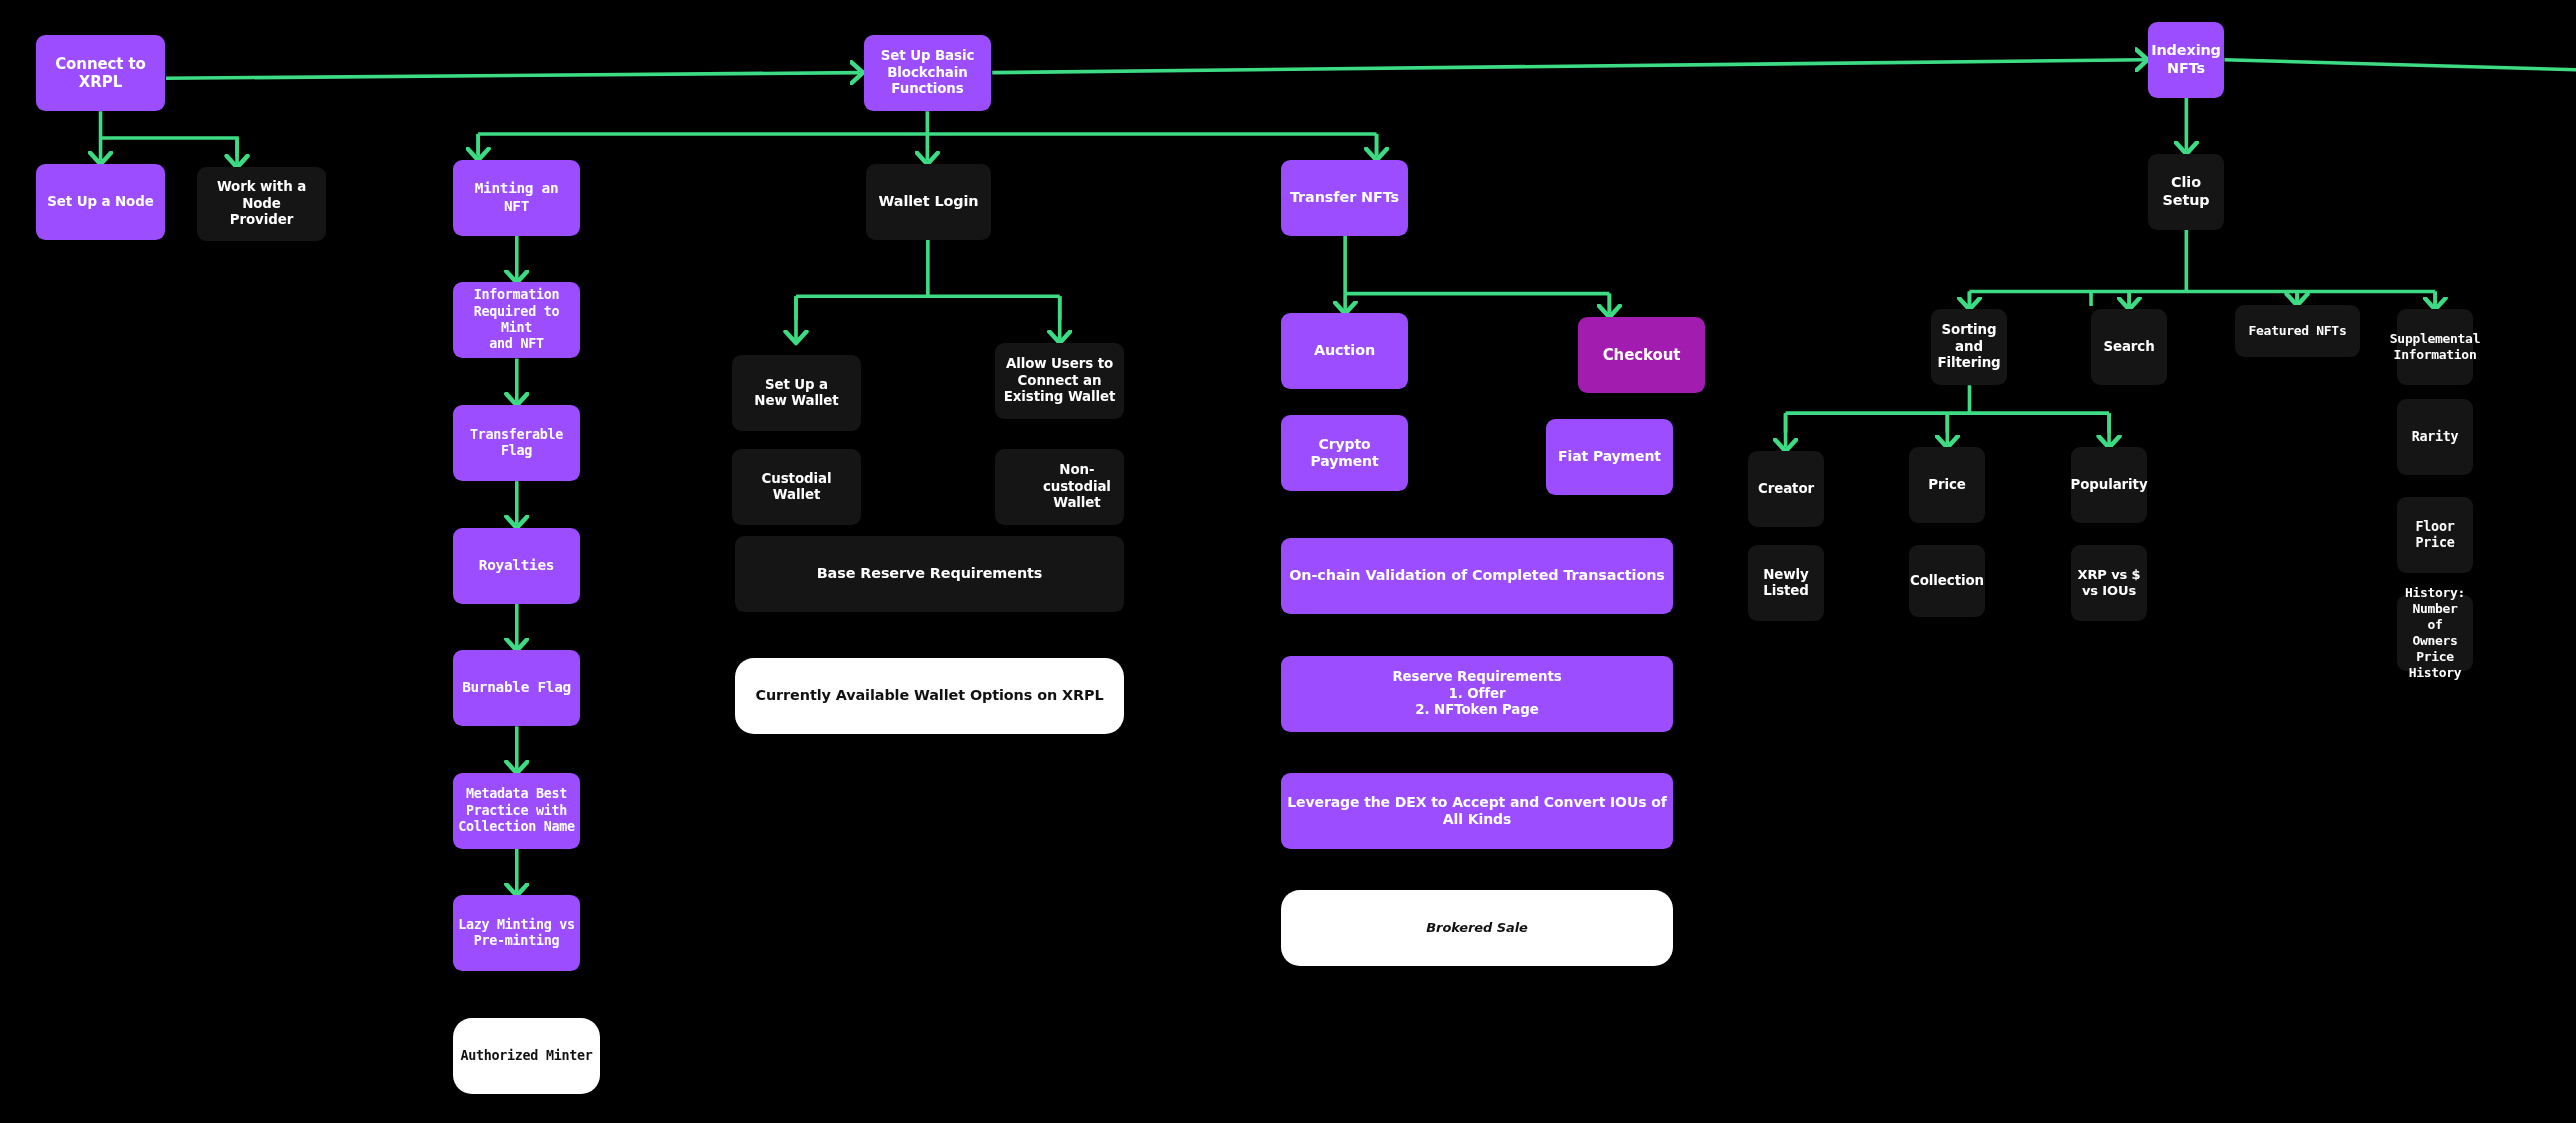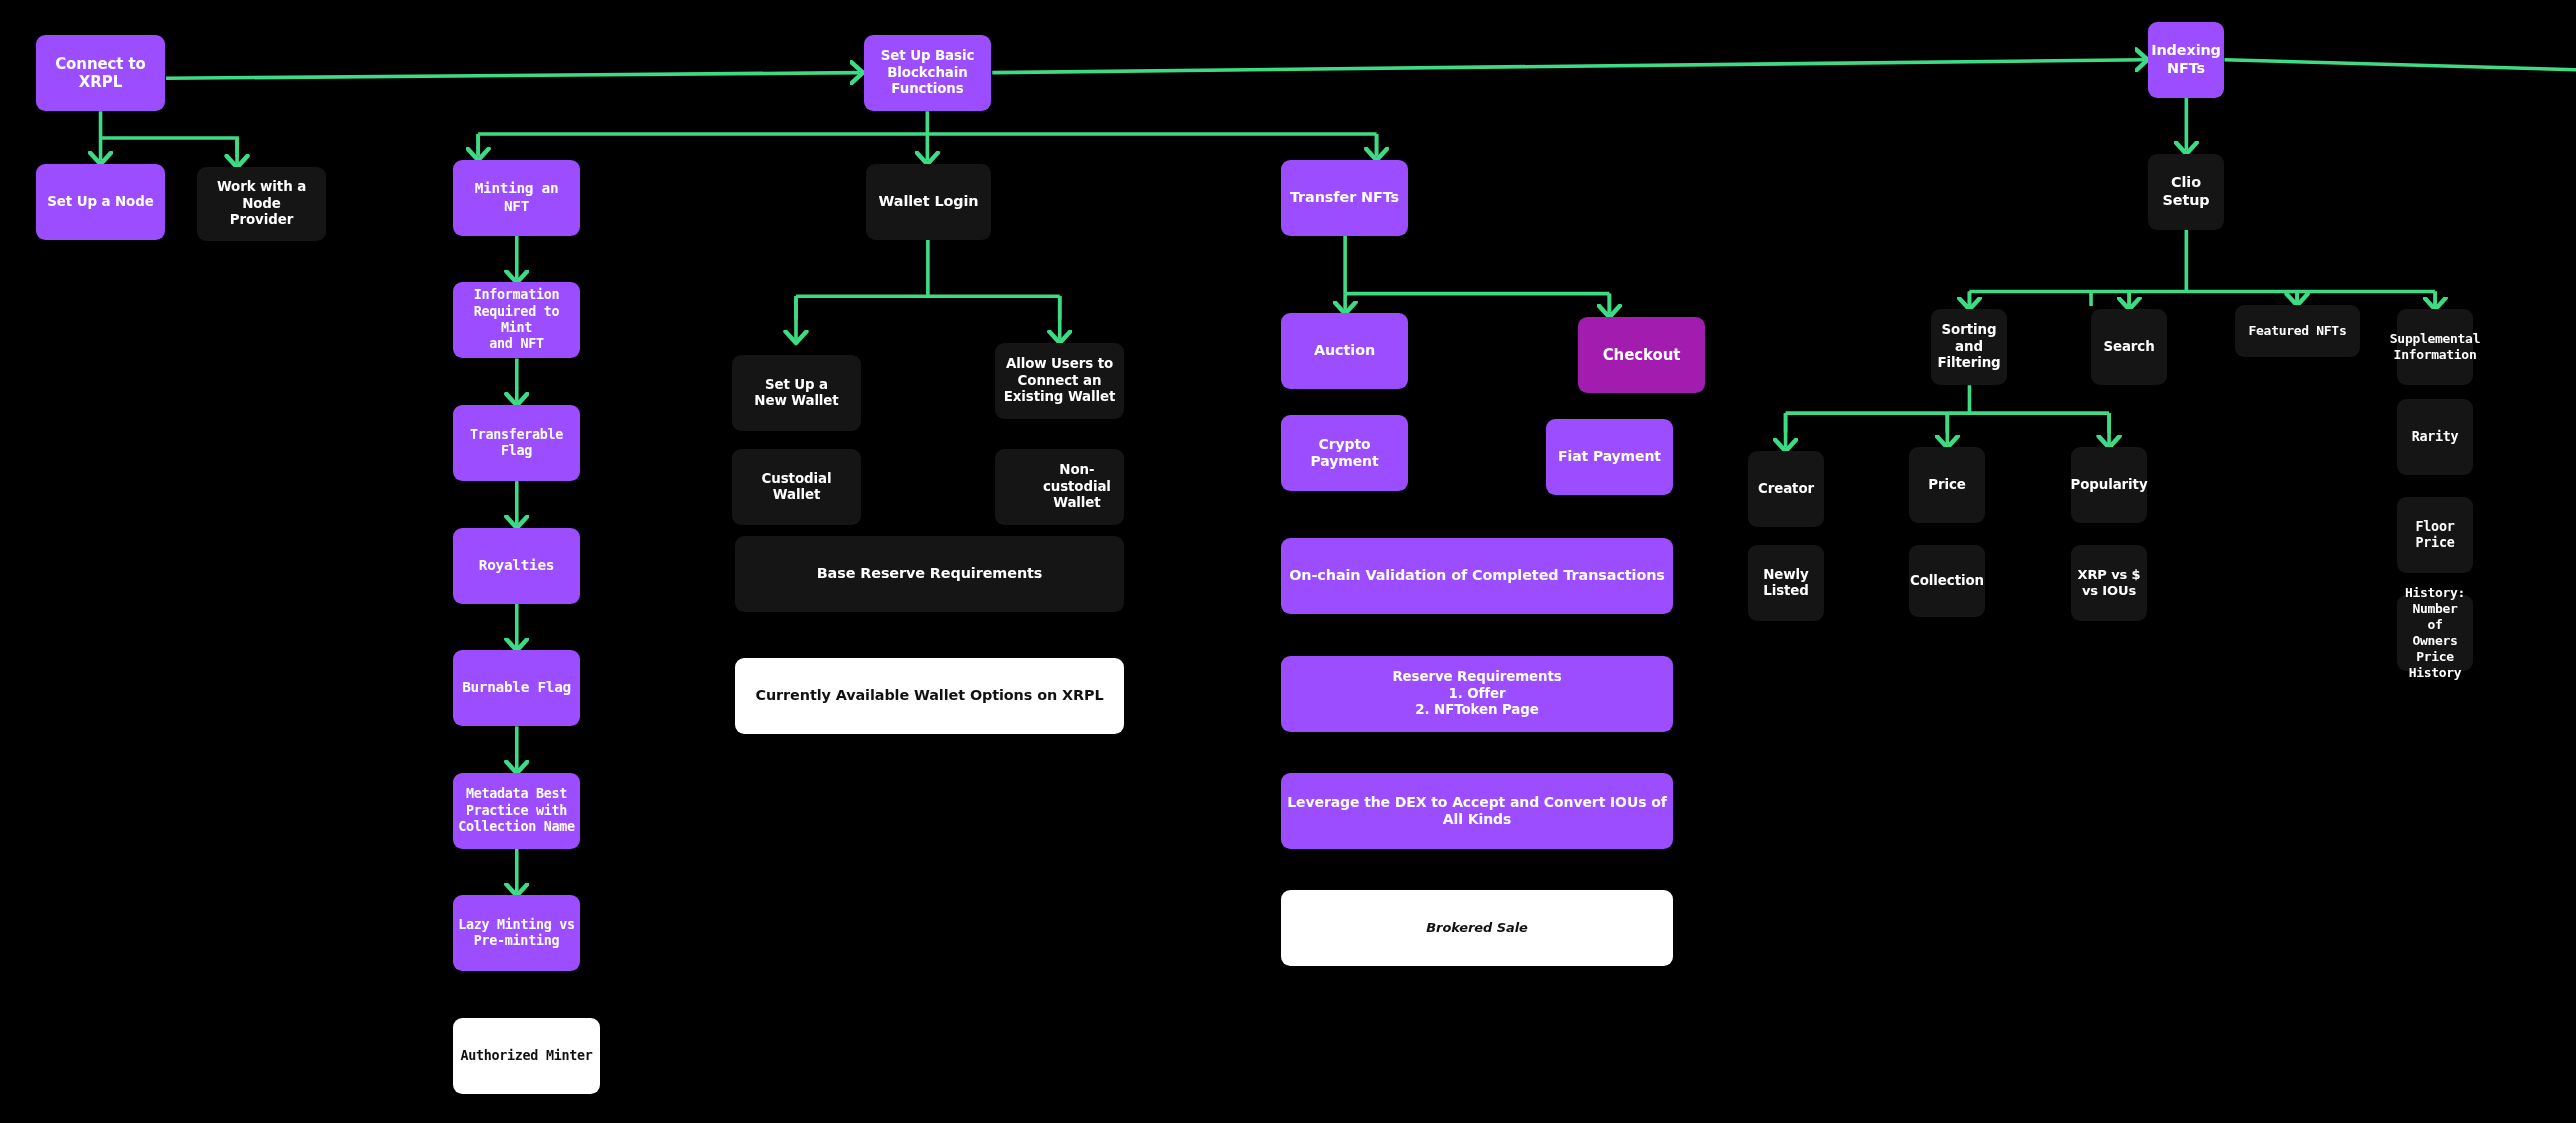--- a/index.html
+++ b/index.html
@@ -30,21 +30,21 @@
     border-radius:9.3px;
     box-sizing:border-box;
     padding:3.1px 5.2px;
     line-height:1.22;
     font-weight:700;
     white-space:pre-line;
     z-index:5;
   }
   .node.purple{ background:#9b4dff; color:#ffffff; }
   .node.dark  { background:#151515; color:#ffffff; }
-  .node.white { background:#ffffff; color:#111111; }
+  .node.white { background:#ffffff; color:#111111;border-radius:19px; }
   
   .f-sans { font-family:"DejaVu Sans","Liberation Sans",sans-serif; letter-spacing:-0.1px; }
   .f-mono { font-family:"DejaVu Sans Mono","Liberation Mono",monospace; letter-spacing:-0.3px; }
 </style>
 </head>
 <body>
 
 <div id="stage" style="background: rgb(0, 0, 0);">
 
   <svg id="edges" viewBox="0 0 5404 2180" xmlns="http://www.w3.org/2000/svg">

